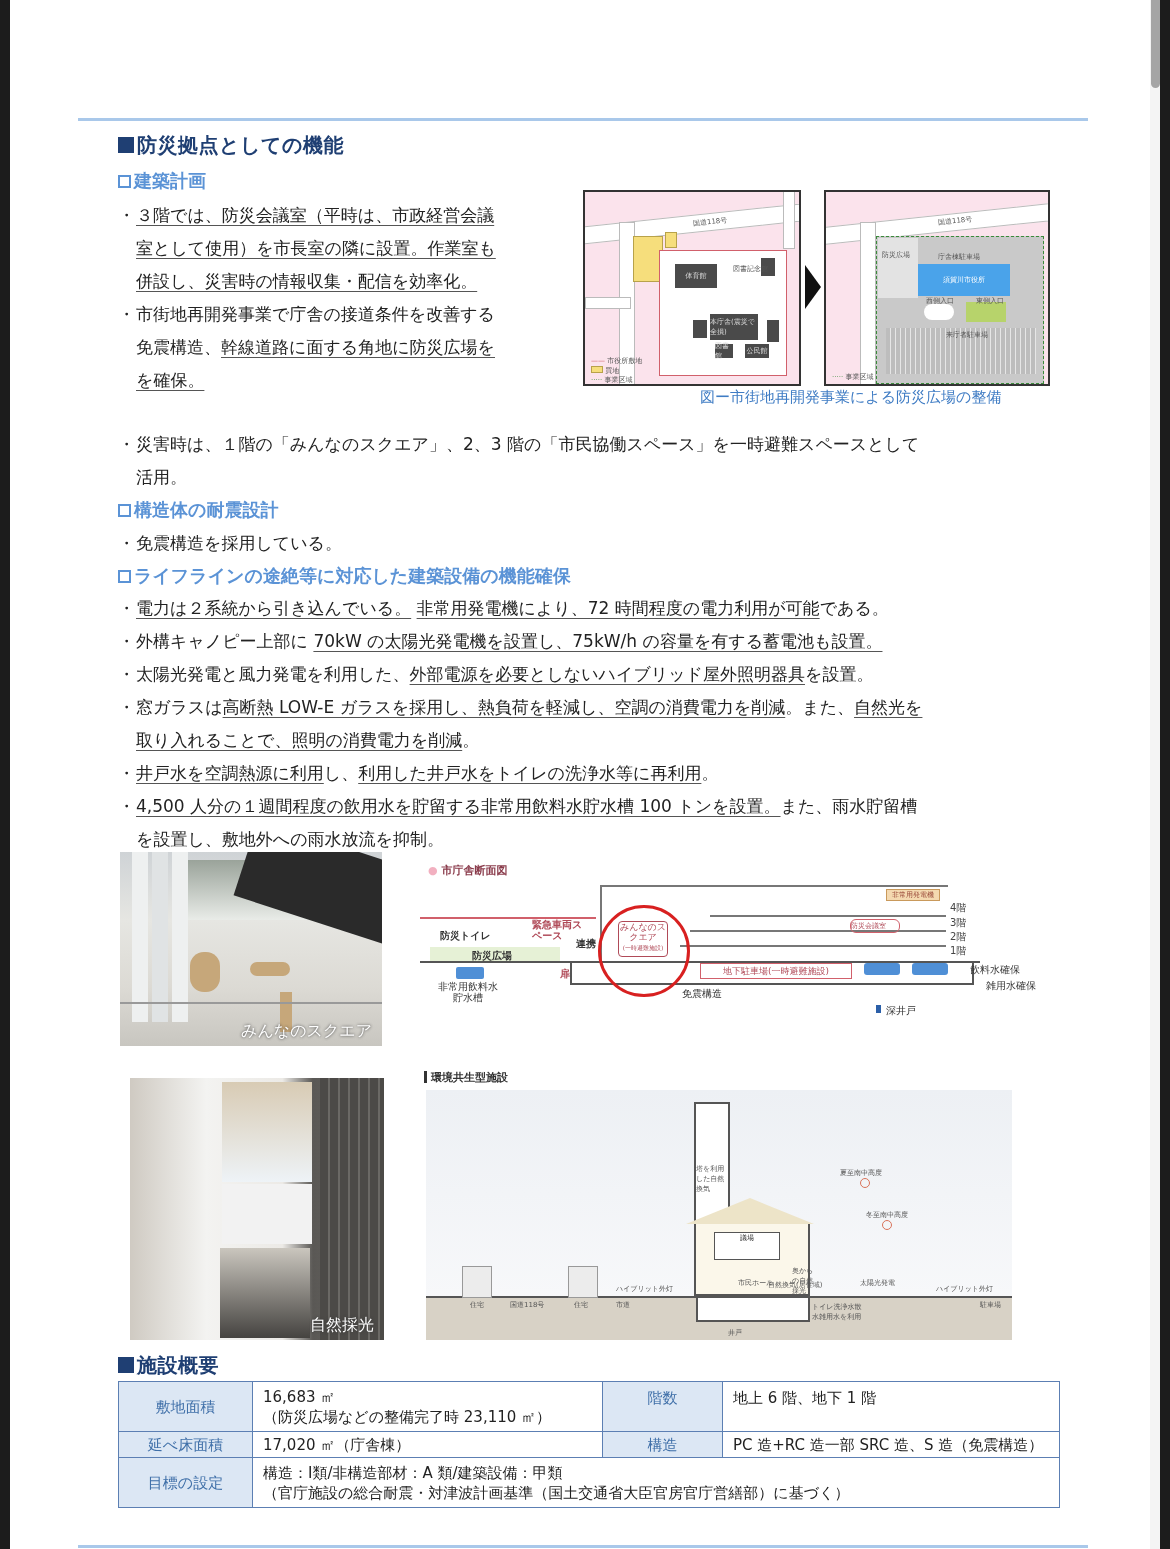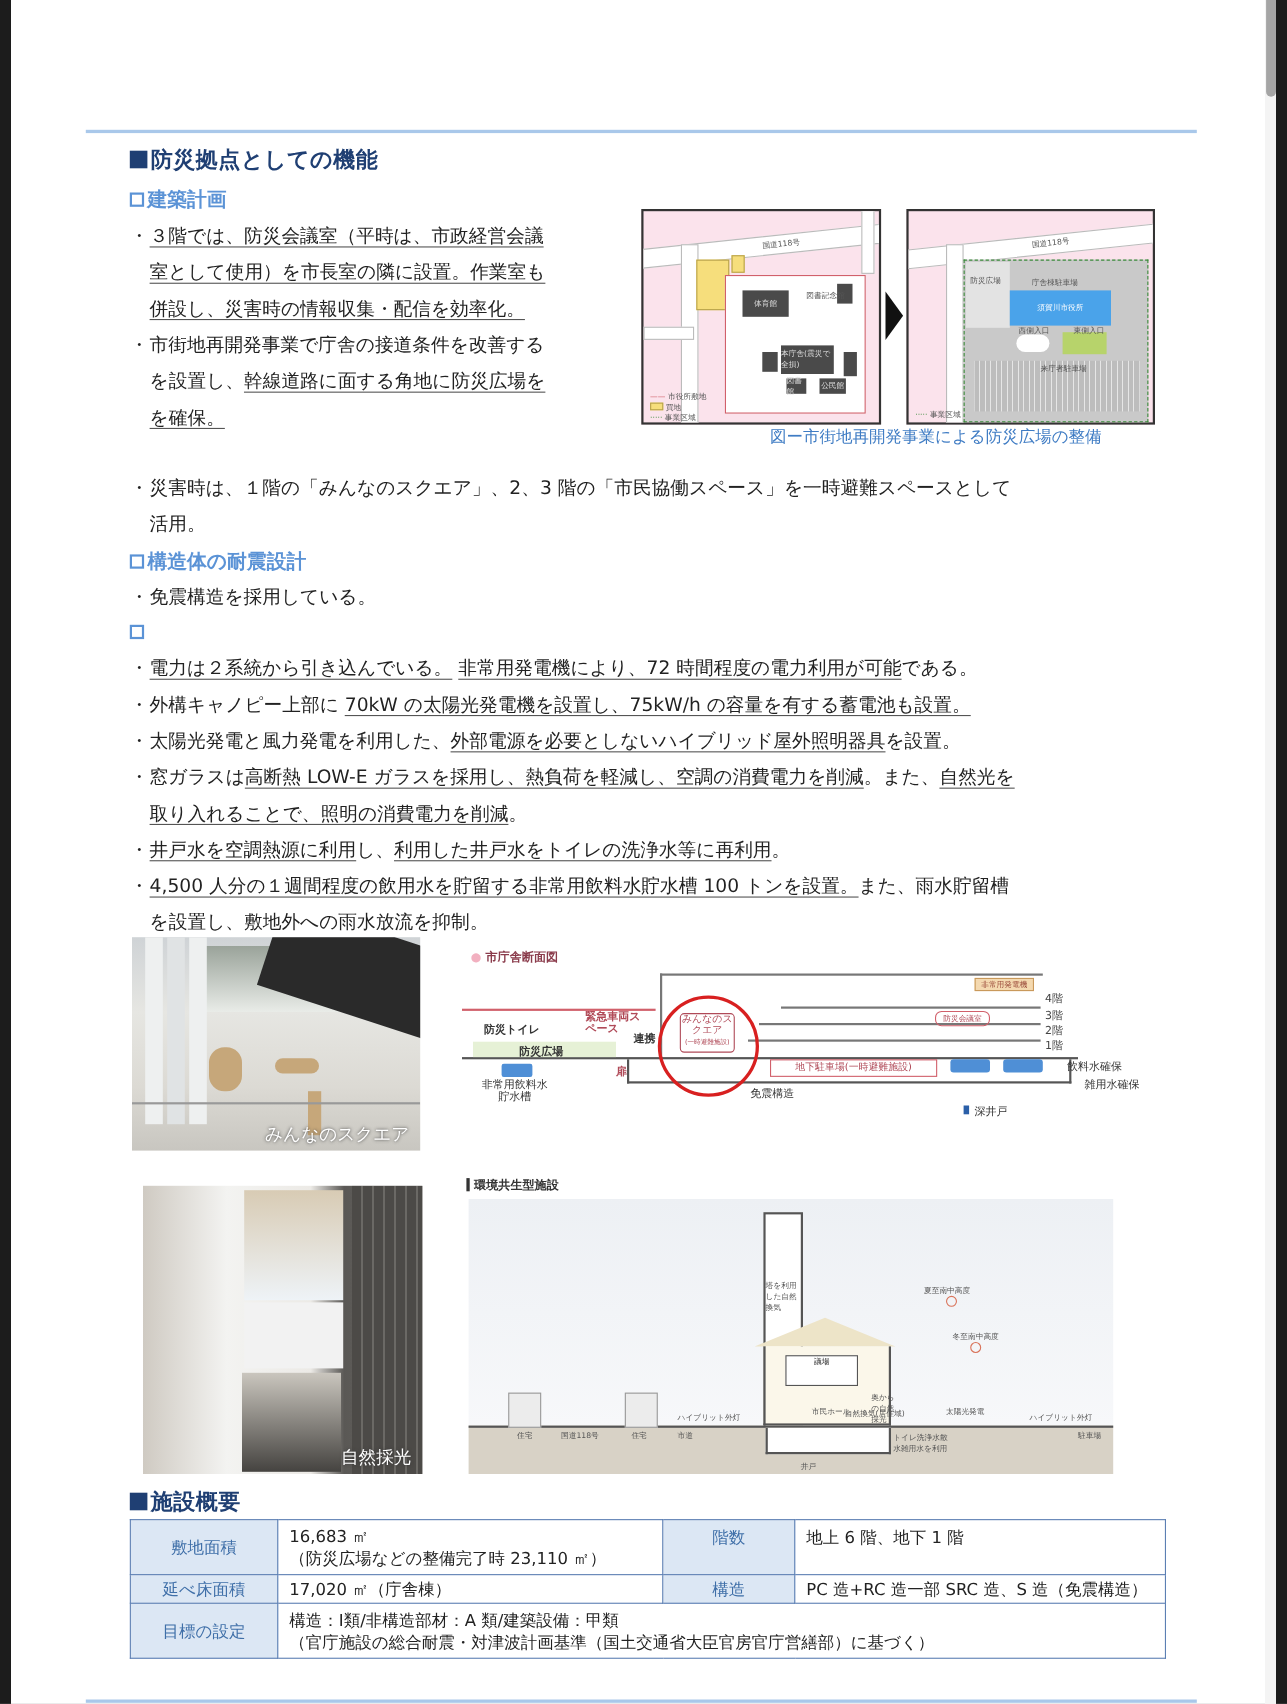--- a/index.html
+++ b/index.html
@@ -55,21 +55,21 @@
   <div class="para" style="left:108px; top:199px; width:460px;">
     <span class="b">・</span>
     <span class="t u">３階では、防災会議室（平時は、市政経営会議</span>
     <span class="t u">室として使用）を市長室の隣に設置。作業室も</span>
     <span class="t"><span class="u">併設し、災害時の情報収集・配信を効率化。</span></span>
   </div>
 
   <div class="para" style="left:108px; top:298px; width:460px;">
     <span class="b">・</span>
     <span class="t">市街地再開発事業で庁舎の接道条件を改善する</span>
-    <span class="t"><span>を設置し、</span><span class="u">幹線道路に面する角地に防災広場を</span></span>
+    <span class="t"><span>免震構造、</span><span class="u">幹線道路に面する角地に防災広場を</span></span>
     <span class="t"><span class="u">を確保。</span></span>
   </div>
 
   <div class="fig" style="left:573px; top:190px; width:218px; height:196px;">
     <div class="road" style="left:-5px; top:22px; width:240px; height:16px; transform:rotate(-6deg);"></div>
     <div class="tiny" style="left:108px; top:25px; transform:rotate(-6deg);">国道118号</div>
     <div class="road" style="left:34px; top:30px; width:14px; height:175px;"></div>
     <div class="road" style="left:0px; top:105px; width:44px; height:10px;"></div>
     <div class="road" style="left:198px; top:-5px; width:10px; height:60px;"></div>
     <div style="position:absolute; left:48px; top:44px; width:28px; height:44px; background:#f6de7c; border:1px solid #b8a24a;"></div>
@@ -120,21 +120,21 @@
 
   <div class="h2" style="top:498px;">
     <span class="box"></span><span>構造体の耐震設計</span>
   </div>
   <div class="para" style="left:108px; top:527px; width:950px;">
     <span class="b">・</span>
     <span class="t">免震構造を採用している。</span>
   </div>
 
   <div class="h2" style="top:564px;">
-    <span class="box"></span>
+    <span class="box"></span><span>ライフラインの途絶等に対応した建築設備の機能確保</span>
   </div>
 
   <div class="para" style="left:108px; top:592px; width:950px;">
     <span class="b">・</span>
     <span class="t"><span class="u">電力は２系統から引き込んでいる。</span>&nbsp;<span class="u">非常用発電機により、72 時間程度の電力利用が可能</span><span>である。</span></span>
   </div>
   <div class="para" style="left:108px; top:625px; width:950px;">
     <span class="b">・</span>
     <span class="t"><span>外構キャノピー上部に </span><span class="u">70kW の太陽光発電機を設置し、75kW/h の容量を有する蓄電池も設置。</span></span>
   </div>
@@ -185,21 +185,21 @@
     <div style="position:absolute; left:178px; top:50px; width:86px; height:86px; border:3px solid #d82020; border-radius:50%;"></div>
     <div style="position:absolute; left:198px; top:66px; width:48px; height:34px; border:1px solid #b04a58; border-radius:4px; color:#b04a58; font-size:9px; text-align:center; line-height:10px;">
       <span>みんなのスクエア</span><br><span style="font-size:6px;">(一時避難施設)</span>
     </div>
     <div class="dlabel" style="left:140px; top:112px; color:#b04a58; font-weight:bold;">扉</div>
     <div style="position:absolute; left:36px; top:112px; width:28px; height:12px; background:#4f8fd6; border-radius:2px;"></div>
     <div class="dlabel" style="left:16px; top:126px; color:#333; white-space:normal; width:64px; text-align:center; line-height:11px;">非常用飲料水貯水槽</div>
     <div style="position:absolute; left:280px; top:108px; width:150px; height:14px; border:1px solid #d1606b; color:#b04a58; font-size:9px; text-align:center; line-height:14px;"><span>地下駐車場(一時避難施設)</span></div>
     <div class="dlabel" style="left:262px; top:132px; color:#333;">免震構造</div>
     <div style="position:absolute; left:466px; top:34px; width:52px; height:10px; background:#f4d9b0; border:1px solid #c9995b; color:#9a4a3a; font-size:7px; text-align:center; line-height:10px;"><span>非常用発電機</span></div>
-    <div style="position:absolute; left:430px; top:64px; width:48px; height:12px; border:1px solid #d1606b; border-radius:6px; color:#b04a58; font-size:7px; text-align:center; line-height:12px;"><span>防災会議室</span></div>
+    <div style="position:absolute; left:430px; top:64px; width:48px; height:12px; border:1px solid #d1606b; border-radius:6px; color:#b04a58; font-size:7px; text-align:left; line-height:12px;"><span>防災会議室</span></div>
     <div class="dlabel" style="left:530px; top:46px; color:#444;">4階</div>
     <div class="dlabel" style="left:530px; top:61px; color:#444;">3階</div>
     <div class="dlabel" style="left:530px; top:75px; color:#444;">2階</div>
     <div class="dlabel" style="left:530px; top:89px; color:#444;">1階</div>
     <div style="position:absolute; left:444px; top:108px; width:36px; height:12px; background:#4f8fd6; border-radius:3px;"></div>
     <div style="position:absolute; left:492px; top:108px; width:36px; height:12px; background:#4f8fd6; border-radius:3px;"></div>
     <div class="dlabel" style="left:550px; top:108px; color:#333;">飲料水確保</div>
     <div class="dlabel" style="left:566px; top:124px; color:#333;">雑用水確保</div>
     <div style="position:absolute; left:456px; top:150px; width:5px; height:8px; background:#2b5fa8;"></div>
     <div class="dlabel" style="left:466px; top:149px; color:#333;">深井戸</div>

